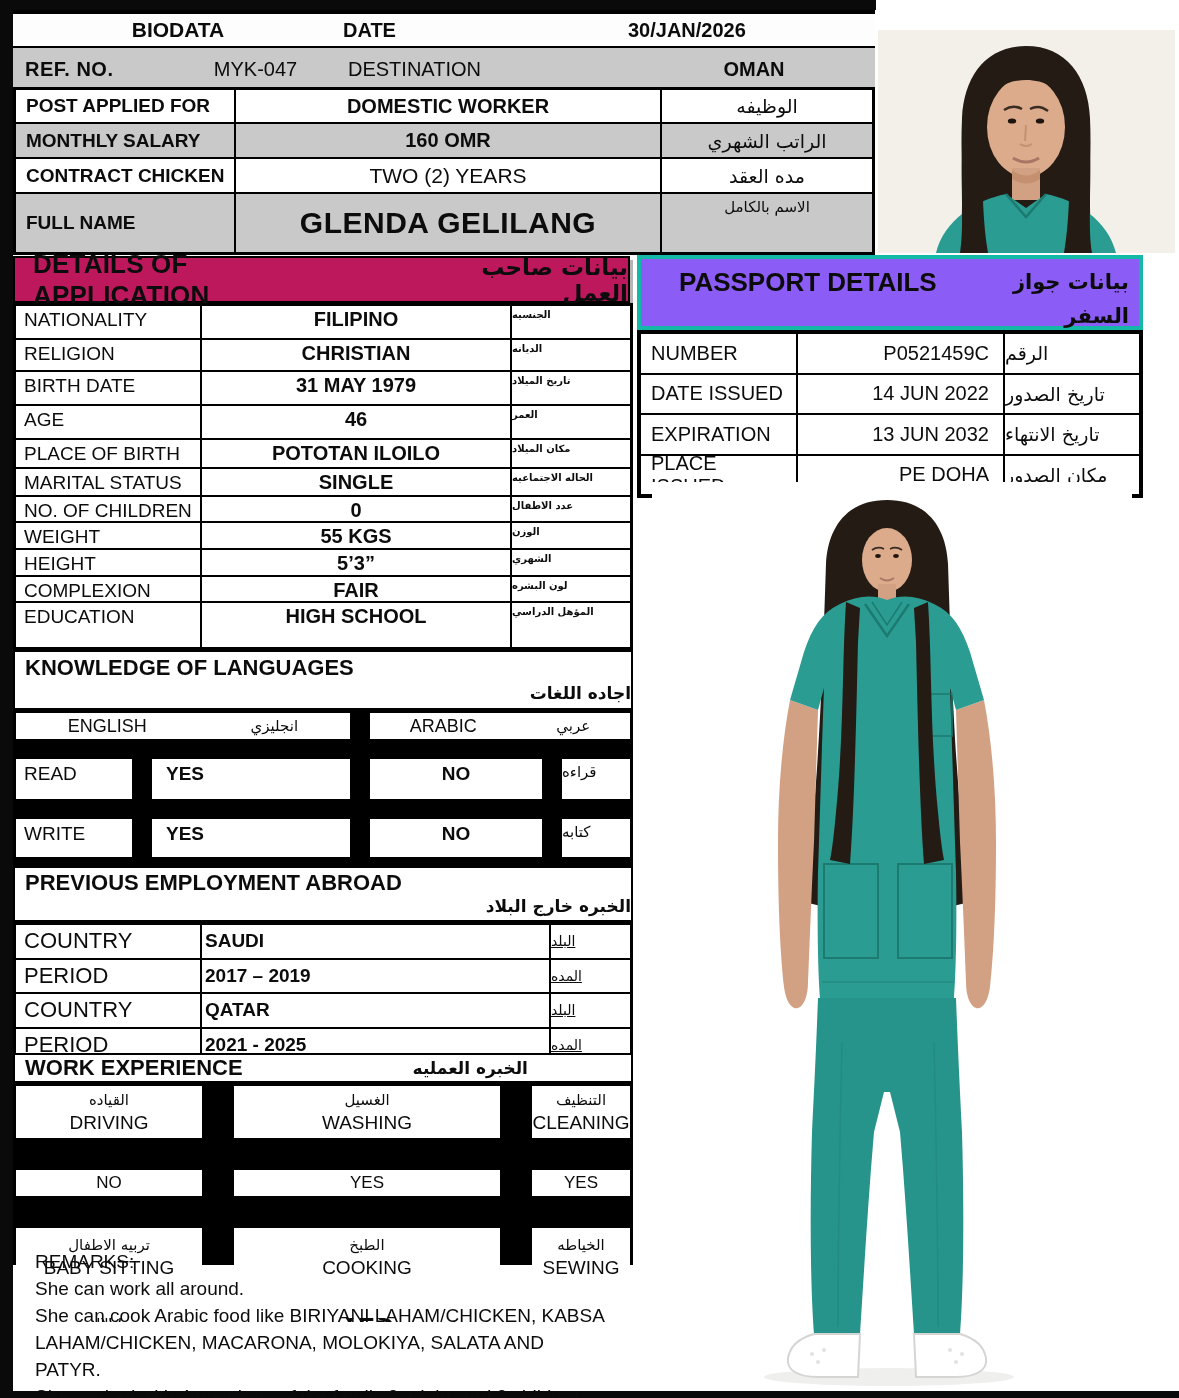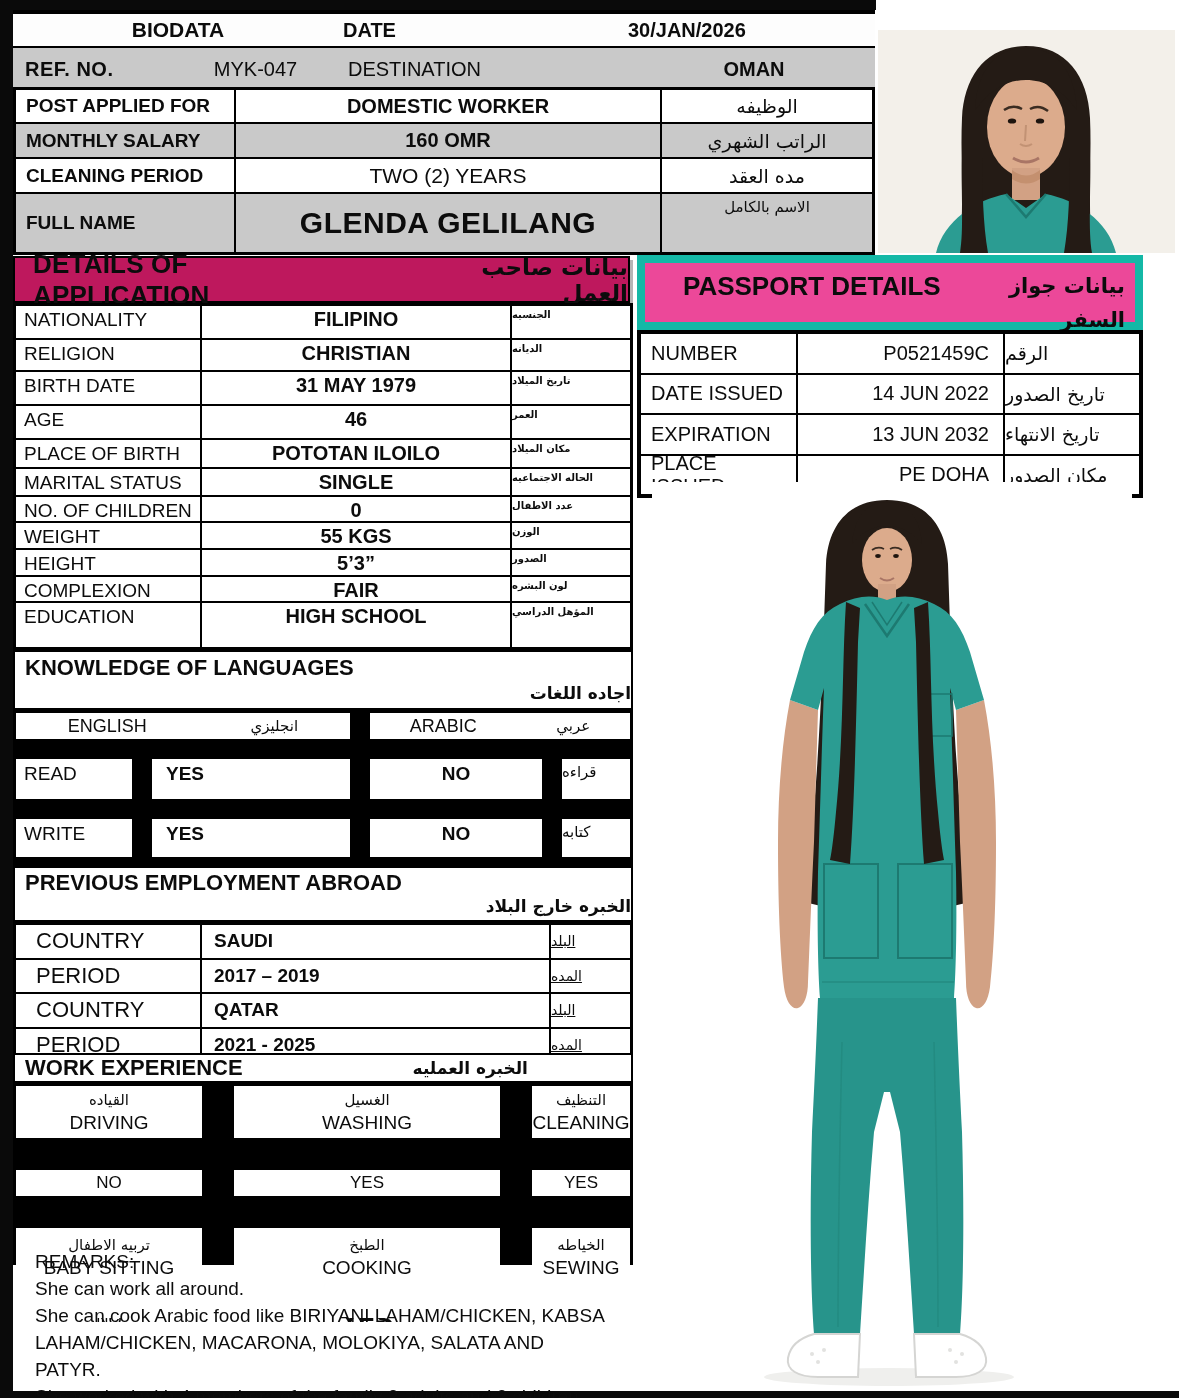--- a/index.html
+++ b/index.html
@@ -58,39 +58,39 @@
   .langtable .v { font-weight:bold; font-size:19px; align-items:flex-start; padding-top:4px; }
   .langtable .v.left { padding-left:14px; }
   .langtable .v.center { justify-content:center; }
   .langtable .arc { justify-content:flex-end; font-size:15px; padding-right:7px; align-items:flex-start; padding-top:4px; }
 
   .emphead { position:absolute; left:13px; top:866px; width:620px; height:56px; border:2px solid #000; background:#fff; padding:2px 0 0 10px; }
   .emphead .en { font-weight:bold; font-size:22px; display:block; }
   .emphead .arr { font-weight:bold; font-size:17px; display:block; }
 
   .emptable { left:13px; top:922px; width:620px; height:142px; grid-template-columns:184px 347px 1fr; grid-template-rows:1fr 1fr 1fr 1fr; }
-  .emptable .lbl { font-size:22px; padding-left:20px; }
-  .emptable .val { font-weight:bold; font-size:19px; padding-left:12px;text-align:center; }
+  .emptable .lbl { font-size:22px; padding-left:8px; }
+  .emptable .val { font-weight:bold; font-size:19px; padding-left:3px;text-align:center; }
   .emptable .arc { justify-content:flex-end; font-size:14px; padding-right:7px;text-decoration:underline; }
 
   .wehead { position:absolute; left:13px; top:1053px; width:620px; height:30px; border:2px solid #000; background:#fff; display:flex; align-items:center; }
   .wehead .en { font-weight:bold; font-size:22px; padding-left:10px; }
   .wehead .arr { font-weight:bold; font-size:17px; margin-left:170px; }
 
   .wetable { left:13px; top:1083px; width:620px; height:182px; grid-template-columns:186px 266px 1fr; grid-template-rows:52px 26px 58px 1fr;gap:32px; }
   .wetable .duo { flex-direction:column; justify-content:center; gap:3px; }
   .wetable .duo .a { font-size:15px; font-family:"DejaVu Sans", sans-serif; }
   .wetable .duo .e { font-size:19px; }
   .wetable .v { justify-content:center; font-size:17px; }
   .wetable .v.big { font-weight:bold; font-size:26px; }
   .wetable .v.hi { align-items:flex-start; padding-top:4px; }
 
   .remarks { position:absolute; left:35px; top:1248px; width:575px; font-size:19px; line-height:27px; }
 
-  .ptitle { position:absolute; left:637px; top:255px; width:506px; height:75px; border:8px solid #14b8a6; background:#ec4899; display:flex; align-items:flex-start; }
+  .ptitle { position:absolute; left:637px; top:255px; width:506px; height:75px; border:4px solid #14b8a6; background:#8b5cf6; display:flex; align-items:flex-start; }
   .ptitle .en { font-weight:bold; font-size:26px; padding:8px 0 0 38px; }
   .ptitle .arr { font-weight:bold; font-size:21px; margin-left:auto; padding:6px 10px 0 0; width:150px; text-align:right; line-height:34px; }
 
   .ptable { left:637px; top:330px; width:506px; height:168px; grid-template-columns:155px 205px 1fr; grid-template-rows:1fr 1fr 1fr 1fr; border-width:4px; }
   .ptable .lbl { font-size:20px; padding-left:10px; }
   .ptable .val { justify-content:flex-end; font-size:20px; padding-right:14px; }
   .ptable .arc { justify-content:flex-end; font-size:19px; padding-right:8px; }
 
   .headshot { position:absolute; left:878px; top:30px; width:297px; height:223px; }
   .fullbody { position:absolute; left:652px; top:482px; width:480px; height:909px; }
@@ -121,21 +121,21 @@
 
   <div class="gridtbl mainhdr">
     <div class="lbl">POST APPLIED FOR</div>
     <div class="val">DOMESTIC WORKER</div>
     <div class="arc ar">الوظيفه</div>
 
     <div class="lbl gray">MONTHLY SALARY</div>
     <div class="val gray">160 OMR</div>
     <div class="arc ar gray">الراتب الشهري</div>
 
-    <div class="lbl">CLEANING PERIOD</div>
+    <div class="lbl">CONTRACT CHICKEN</div>
     <div class="val plain">TWO (2) YEARS</div>
     <div class="arc ar">مده العقد</div>
 
     <div class="lbl gray">FULL NAME</div>
     <div class="val bigname gray">GLENDA GELILANG</div>
     <div class="artop ar gray">الاسم بالكامل</div>
   </div>
 
   <div class="dtitle">
     <span class="en">DETAILS OF APPLICATION</span>
@@ -162,21 +162,21 @@
     <div class="val">SINGLE</div>
     <div class="arc ar">الحاله الاجتماعيه</div>
     <div class="lbl">NO. OF CHILDREN</div>
     <div class="val">0</div>
     <div class="arc ar">عدد الاطفال</div>
     <div class="lbl">WEIGHT</div>
     <div class="val">55 KGS</div>
     <div class="arc ar">الوزن</div>
     <div class="lbl">HEIGHT</div>
     <div class="val">5’3”</div>
-    <div class="arc ar">الصدور</div>
+    <div class="arc ar">الشهري</div>
     <div class="lbl">COMPLEXION</div>
     <div class="val">FAIR</div>
     <div class="arc ar">لون البشره</div>
     <div class="lbl">EDUCATION</div>
     <div class="val">HIGH SCHOOL</div>
     <div class="arc ar">المؤهل الدراسي</div>
   </div>
 
   <div class="langhead">
     <span class="en">KNOWLEDGE OF LANGUAGES</span>

